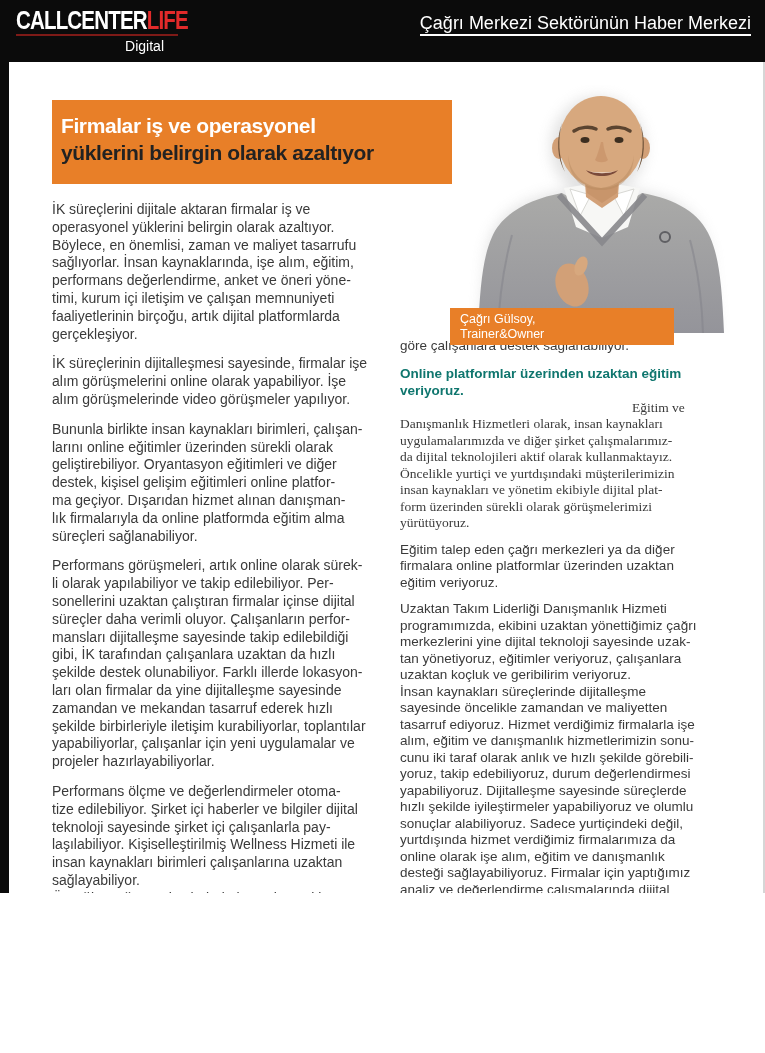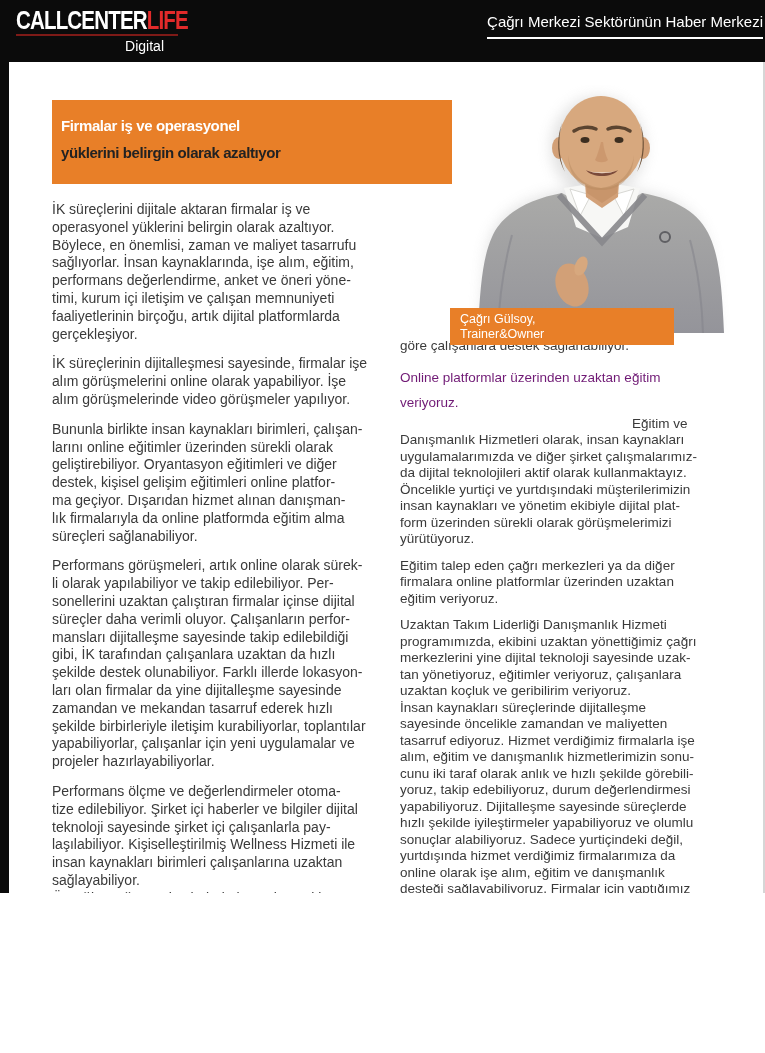--- a/index.html
+++ b/index.html
@@ -13,44 +13,44 @@
   .canvas{position:relative;width:765px;height:893px;background:#ffffff;overflow:hidden;}
 
   
   .masthead{position:absolute;left:0;top:0;width:765px;height:62px;background:var(--header-bg);}
   .brand{position:absolute;left:16px;top:7px;}
   .wordmark{font-weight:bold;font-size:25px;line-height:26px;letter-spacing:-1px;transform:scaleX(.82);transform-origin:0 0;white-space:nowrap;}
   .wordmark .w1{color:#ffffff;}
   .wordmark .w2{color:var(--brand-red);}
   .brand-rule{width:162px;height:2px;background:#7e1a17;margin-top:1px;}
   .brand-sub{width:162px;text-align:right;padding-right:14px;box-sizing:border-box;color:#ffffff;font-size:14px;margin-top:2px;}
-  .tagline{position:absolute;right:2px;top:13px;color:#ffffff;font-size:15px;padding-bottom:7px;border-bottom:2px solid #ffffff;}
+  .tagline{position:absolute;right:14px;top:13px;color:#ffffff;font-size:18px;padding-bottom:0;border-bottom:2px solid #ffffff;}
 
   
   .left-strip{position:absolute;left:0;top:62px;width:9px;height:945px;background:var(--header-bg);}
   .page-right-edge{position:absolute;right:0;top:62px;width:2px;height:900px;background:#d6d6d6;}
 
   
   .headline{position:absolute;left:52px;top:100px;width:400px;height:84px;background:var(--orange);box-sizing:border-box;padding:12px 0 0 9px;}
-  .headline div{font-size:15px;font-weight:bold;line-height:27px;letter-spacing:-0.4px;}
+  .headline div{font-size:21px;font-weight:bold;line-height:27px;letter-spacing:-0.4px;}
   .hl1{color:#ffffff;}
   .hl2{color:#222222;}
 
   
   .portrait{position:absolute;left:452px;top:85px;width:278px;height:248px;}
   .caption{position:absolute;left:450px;top:308px;width:224px;height:37px;background:var(--orange);box-sizing:border-box;padding:4px 0 0 10px;z-index:3;}
   .caption div{color:#ffffff;font-size:12.5px;line-height:15px;}
 
   
   .col-left{position:absolute;left:52px;top:201px;width:348px;}
   .col-right{position:absolute;left:400px;top:338px;width:345px;}
   .canvas p{margin:0 0 12px 0;white-space:pre;font-size:14px;line-height:17.8px;color:var(--body-text);}
   .col-right p{font-size:13.5px;line-height:16.5px;margin-bottom:10px;}
-  .col-right p.subhead{font-weight:normal;color:#701a75;line-height:25px;margin-bottom:1px;}
-  .col-right p.indent-first{text-indent:232px;}
+  .col-right p.subhead{font-weight:bold;color:#0f766e;line-height:17px;margin-bottom:1px;}
+  .col-right p.indent-first{text-indent:232px;font-family:Liberation Serif, serif;}
 
   
   .url{position:absolute;left:44px;top:990px;font-size:18px;font-weight:bold;color:#0f0f0f;letter-spacing:-0.2px;text-decoration:none;white-space:nowrap;margin-top:36px;}
 </style>
 </head>
 <body>
 
 <div class="canvas">
 
   <div class="masthead">

